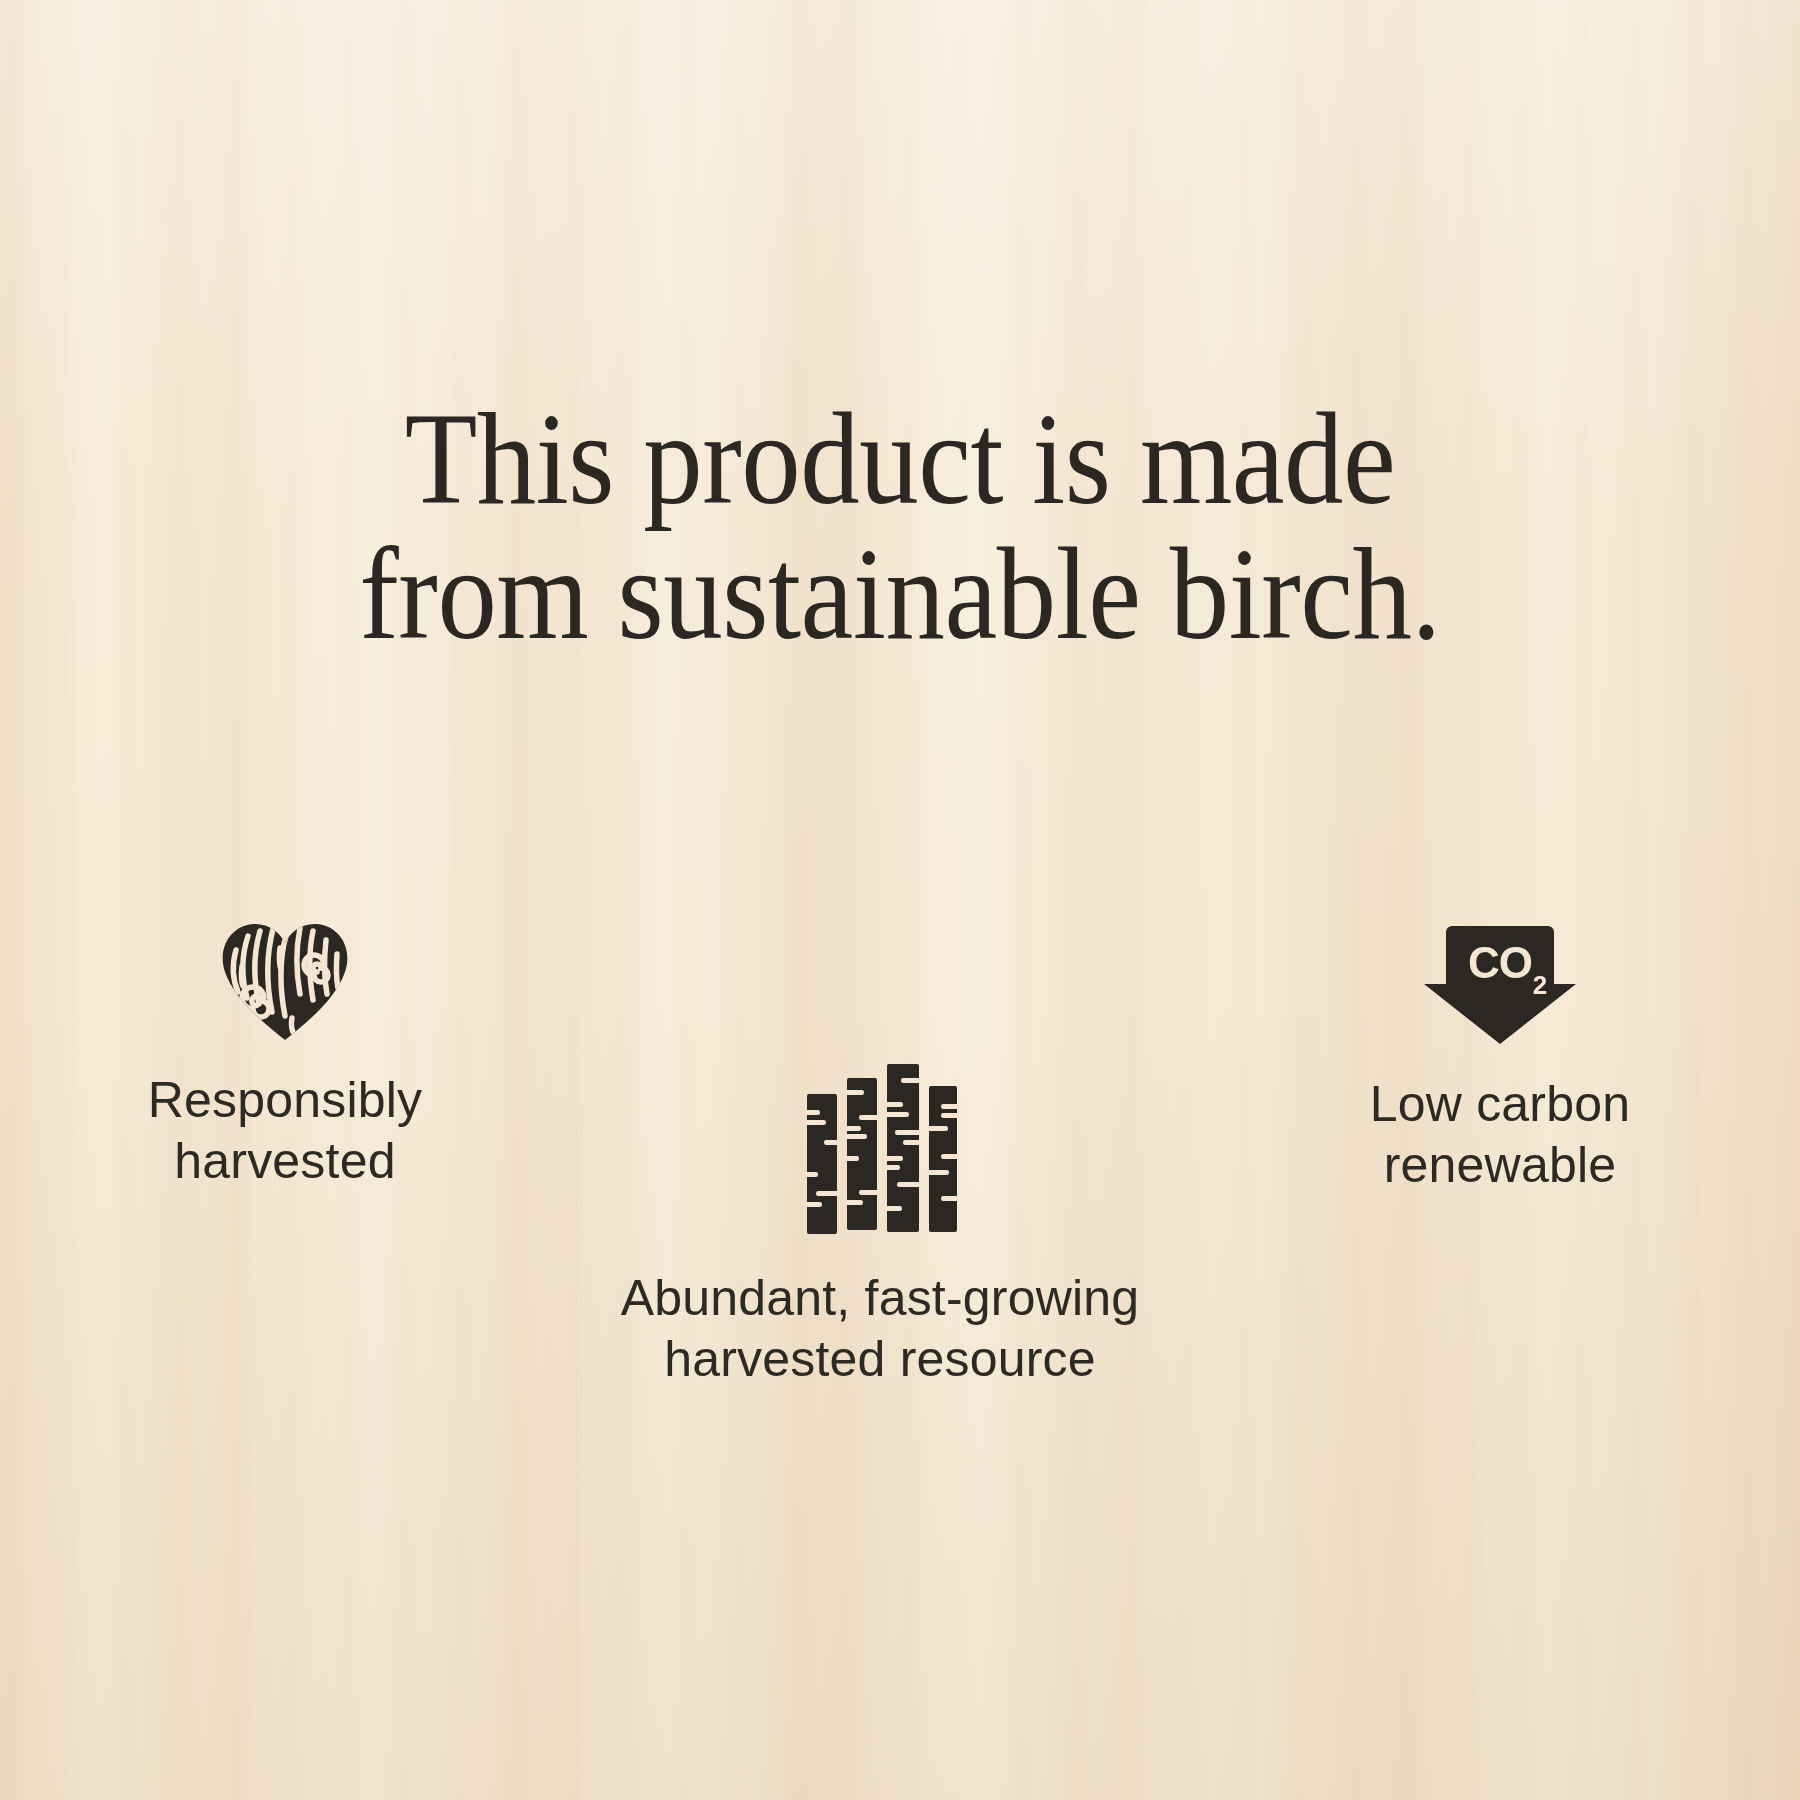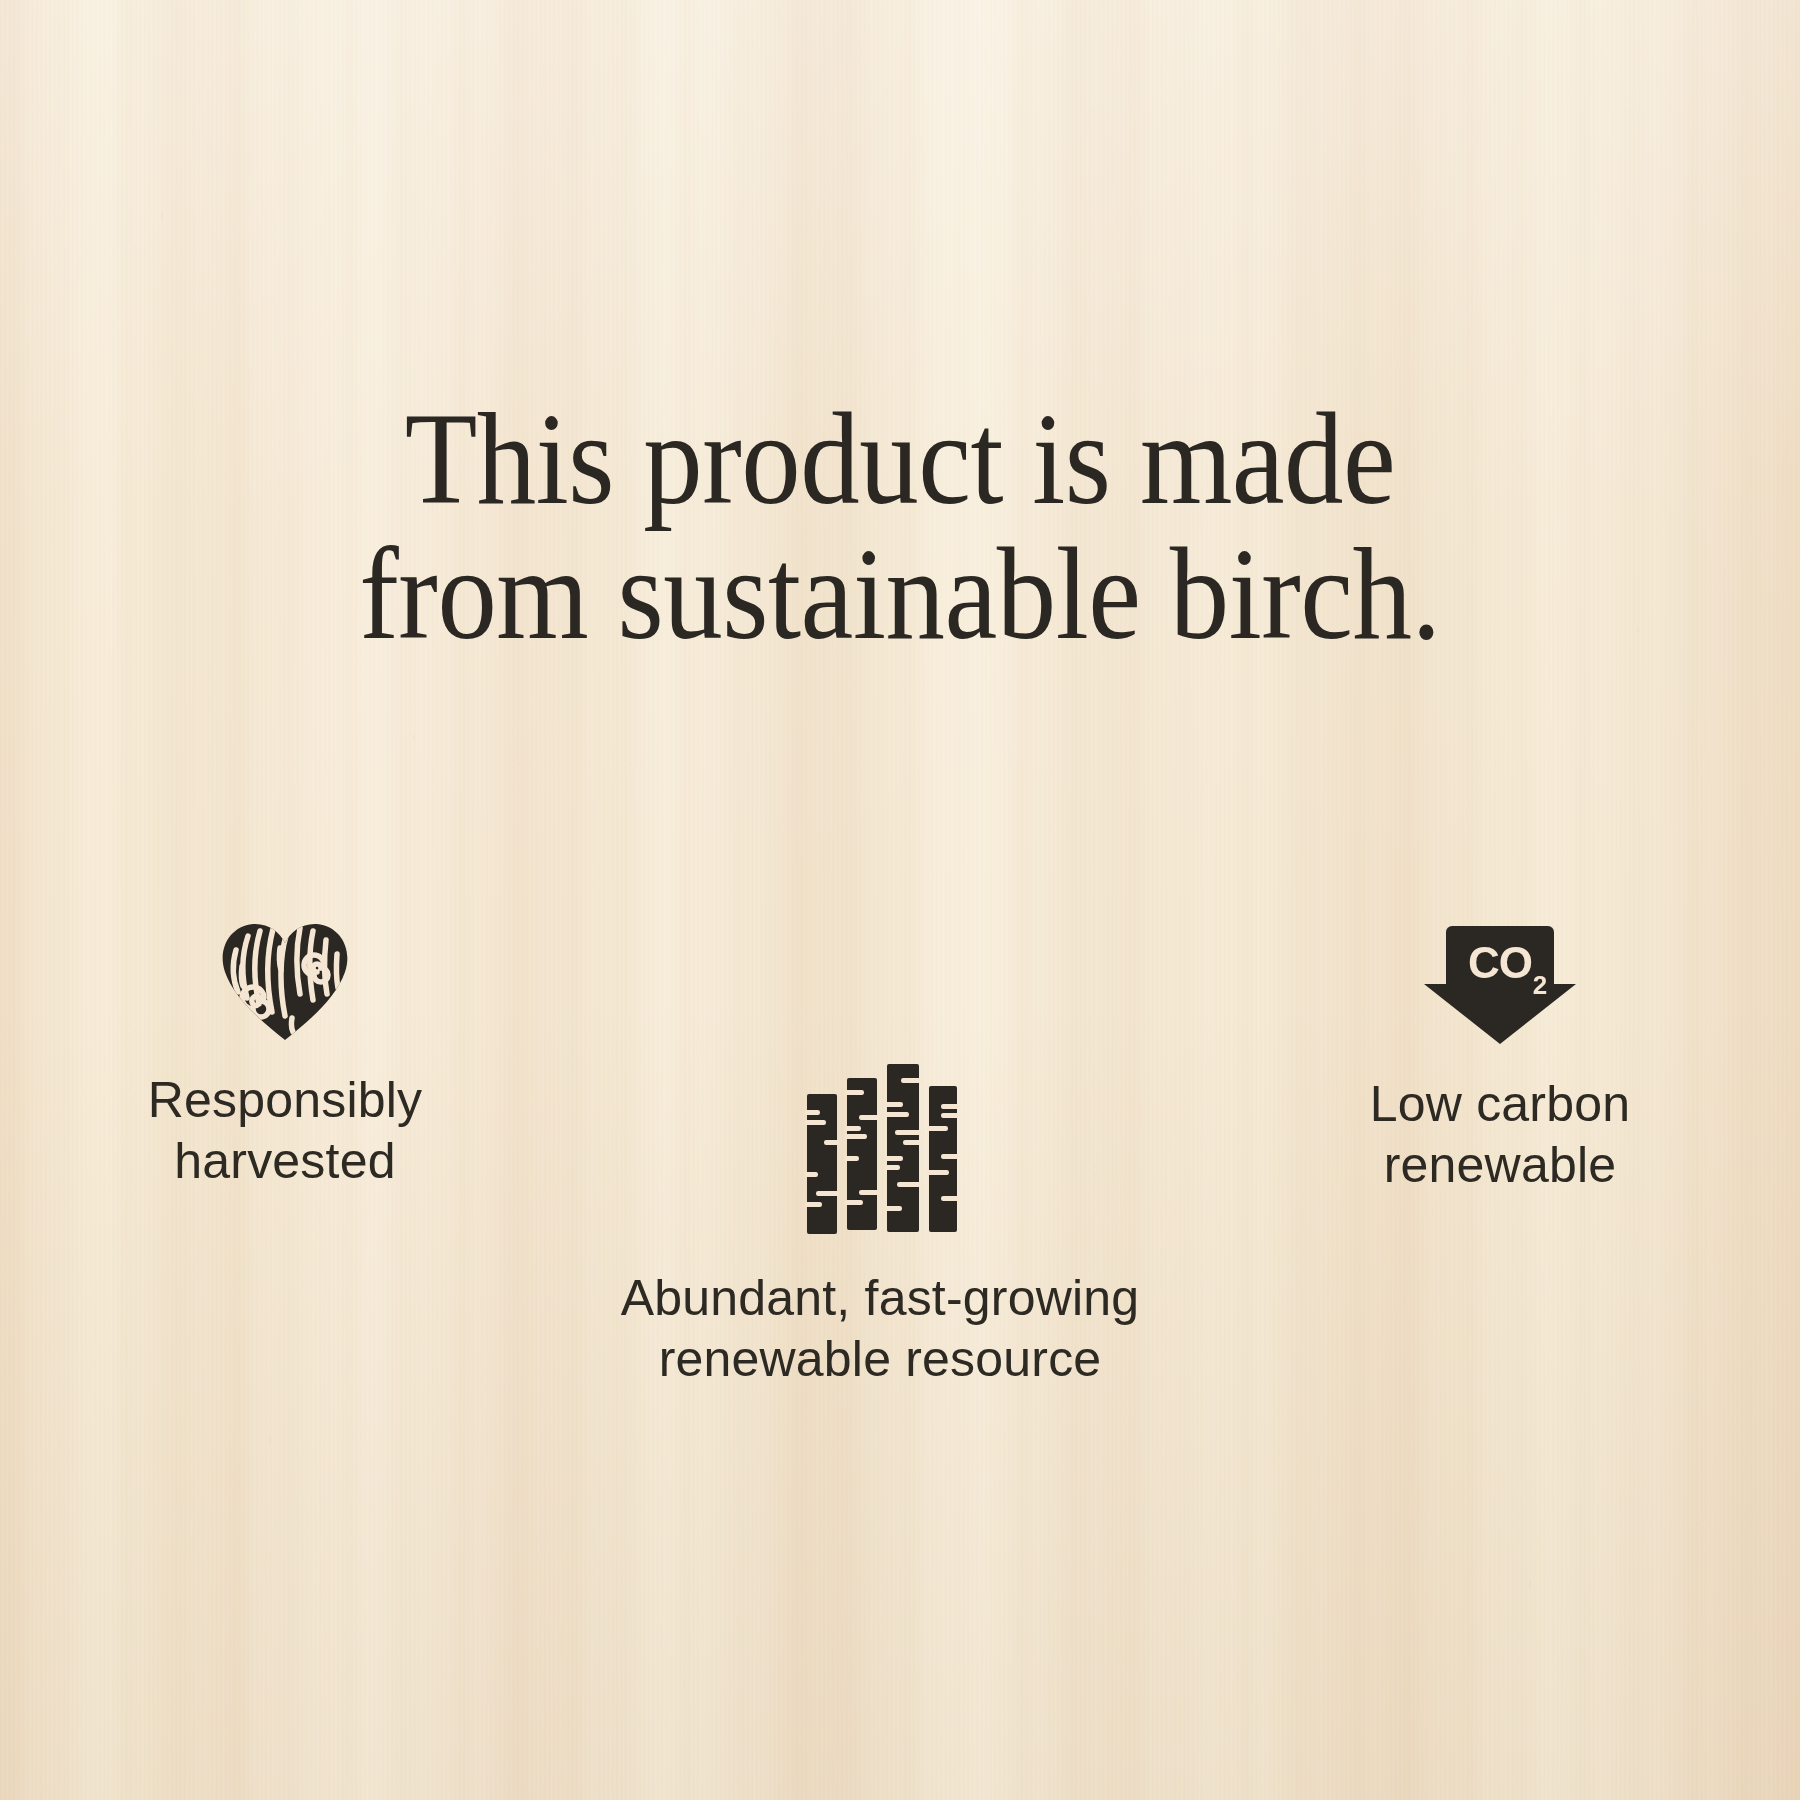--- a/index.html
+++ b/index.html
@@ -283,21 +283,21 @@
           <rect x="146" y="44" width="18" height="5" rx="2.2"></rect>
           <rect x="146" y="53" width="18" height="5" rx="2.2"></rect>
           <rect x="132" y="66" width="21" height="5" rx="2.2"></rect>
           <rect x="146" y="94" width="18" height="5" rx="2.2"></rect>
           <rect x="132" y="110" width="22" height="5" rx="2.2"></rect>
           <rect x="146" y="136" width="18" height="5" rx="2.2"></rect>
         </g>
       </svg>
     </span>
     <div class="feature-label">Abundant, fast-growing
-renewable resource</div>
+harvested resource</div>
   </div>
 
   <div class="feature" id="feature-carbon">
     <span class="icon-box">
       <svg viewBox="0 0 168 128" width="168" height="128" aria-hidden="true">
         <path d="M36 6
                  h96
                  a6 6 0 0 1 6 6
                  v52
                  h22

